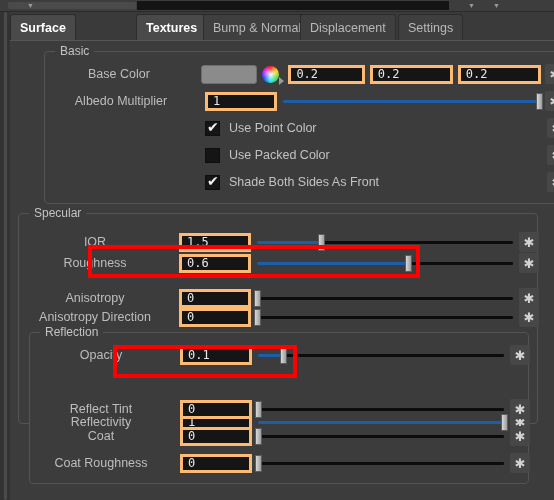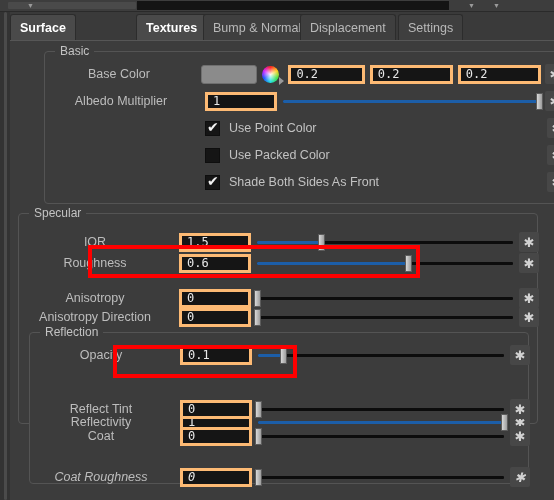--- a/index.html
+++ b/index.html
@@ -248,21 +248,21 @@
           <div class="rlabel" style="width:150px;">Coat</div>
           <div class="field" style="width:72px;">0</div>
           <div class="slider" style="margin-left:6px; margin-right:2px;">
             <div class="strack"></div>
             <div class="sfill" style="width:0%"></div>
             <div class="shandle" style="left:0%"></div>
           </div>
           <div class="gear">✱</div>
         </div>
 
-        <div class="row" style="top:132px; width:500px;font-style:italic;">
+        <div class="row" style="top:118px; width:500px;">
           <div class="rlabel" style="width:150px;">Coat Roughness</div>
           <div class="field" style="width:72px;">0</div>
           <div class="slider" style="margin-left:6px; margin-right:2px;">
             <div class="strack"></div>
             <div class="sfill" style="width:0%"></div>
             <div class="shandle" style="left:0%"></div>
           </div>
           <div class="gear">✱</div>
         </div>
       </div>

